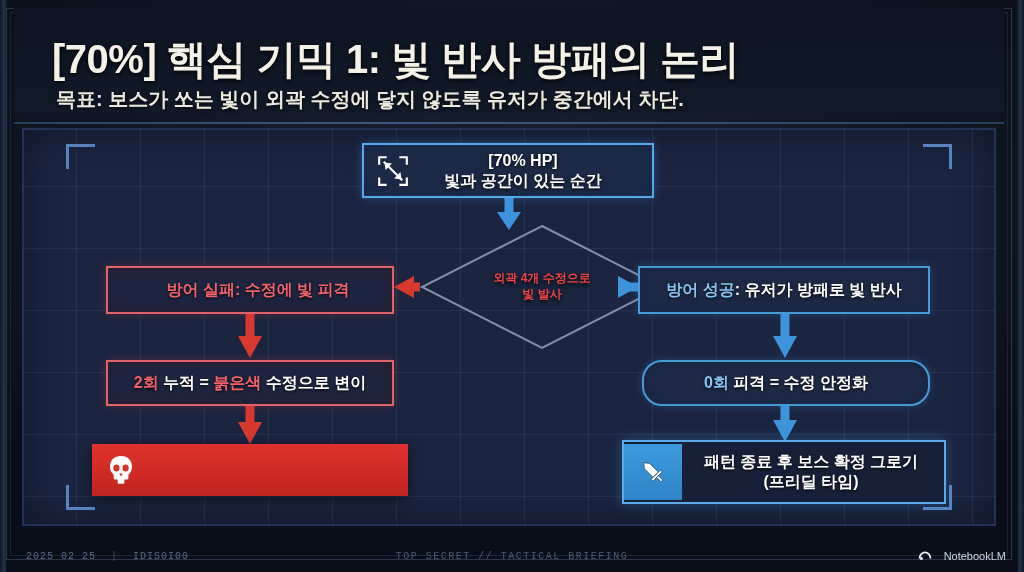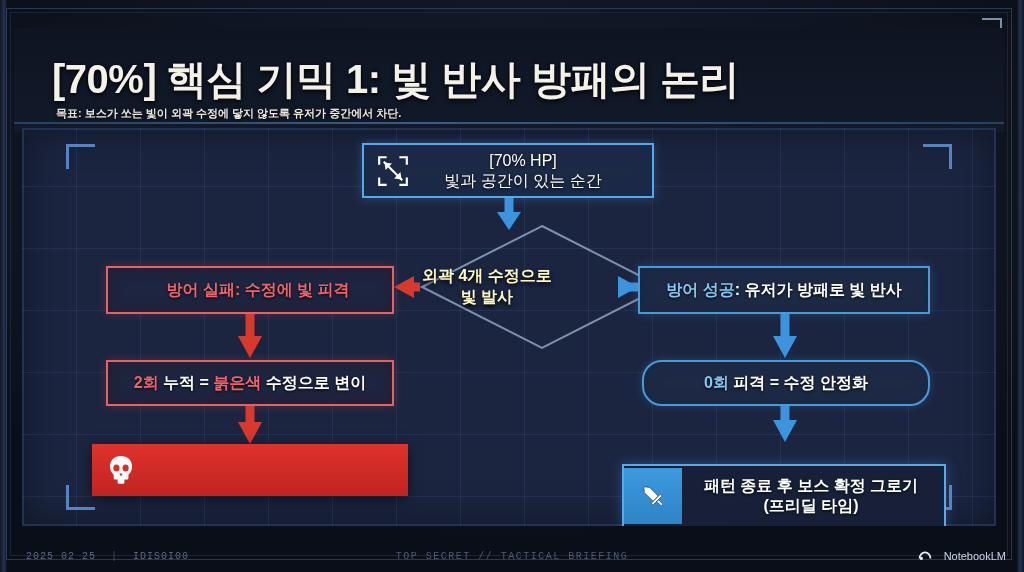--- a/index.html
+++ b/index.html
@@ -20,27 +20,27 @@
     border:1px solid #1b2538;box-sizing:border-box;pointer-events:none;}
   .edge-left{position:absolute;left:0;top:0;width:7px;height:572px;
     background:linear-gradient(90deg,#101724,#253350 60%,#0d1320);}
   .edge-right{position:absolute;right:0;top:0;width:7px;height:572px;
     background:linear-gradient(270deg,#101724,#253350 60%,#0d1320);}
 
   .corner-tr{position:absolute;right:22px;top:18px;width:18px;height:16px;
     border-top:2px solid #8fa4c4;border-right:2px solid #8fa4c4;opacity:.85;}
 
   
-  .header{position:absolute;left:14px;top:28px;width:990px;height:104px;
+  .header{position:absolute;left:14px;top:8px;width:990px;height:104px;
     background:linear-gradient(180deg,#0e1421 0%,#121a2a 100%);}
   .title{position:absolute;left:38px;top:24px;
     font-size:40px;font-weight:bold;color:#f4f2e8;letter-spacing:-0.5px;
     text-shadow:0 2px 5px rgba(0,0,0,.85),0 0 2px rgba(0,0,0,.9);white-space:nowrap;}
   .subtitle{position:absolute;left:42px;top:78px;
-    font-size:11px;font-weight:bold;color:#eceadf;
+    font-size:20px;font-weight:bold;color:#eceadf;
     text-shadow:0 1px 4px rgba(0,0,0,.9);white-space:nowrap;}
   .header-rule{position:absolute;left:14px;top:122px;width:990px;height:2px;
     background:linear-gradient(90deg,#2b3f63,#4a6punk);}
   .header-rule{background:linear-gradient(90deg,#27405f,#3c5a85 40%,#27405f);}
 
   
   .panel{position:absolute;left:22px;top:128px;width:974px;height:398px;
     background:#1b2540;
     box-shadow:inset 0 0 0 2px #233156, inset 0 0 40px rgba(0,0,0,.45);
     overflow:hidden;}
@@ -57,26 +57,26 @@
 
   
   .node{position:absolute;box-sizing:border-box;display:flex;align-items:center;
     justify-content:center;text-align:center;}
 
   .node-start{left:340px;top:15px;width:292px;height:55px;
     background:#1d2a46;border:2px solid #57a8e8;
     box-shadow:0 0 10px rgba(70,150,230,.35),inset 0 0 18px rgba(20,40,80,.6);}
   .start-icon{position:absolute;left:12px;top:50%;transform:translateY(-50%);
     width:34px;height:34px;}
-  .start-text{color:#ffffff;font-size:16px;font-weight:normal;line-height:1.25;
+  .start-text{color:#ffffff;font-size:16px;font-weight:bold;line-height:1.25;
     text-shadow:0 1px 3px rgba(0,0,0,.9);padding-left:30px;}
 
   .diamond-wrap{position:absolute;left:400px;top:98px;width:240px;height:122px;}
   .diamond-text{position:absolute;inset:0;display:flex;align-items:center;
-    text-align:center;color:#fef9c3;font-size:16px;
+    justify-content:center;text-align:center;color:#ef4444;font-size:12px;
     font-weight:bold;line-height:1.3;text-shadow:0 2px 4px rgba(0,0,0,.95);}
 
   .node-box{border-width:2px;border-style:solid;box-sizing:border-box;
     font-size:16px;font-weight:bold;line-height:1.25;
     text-shadow:0 1px 3px rgba(0,0,0,.9);}
 
   .fail1{left:84px;top:138px;width:288px;height:48px;background:#1e2540;
     border-color:#e0636a;box-shadow:0 0 9px rgba(210,60,70,.3),inset 0 0 14px rgba(60,15,20,.45);padding-left:16px;}
   .fail1 span{color:#f0636c;}
   .fail2{left:84px;top:232px;width:288px;height:46px;background:#1e2540;
@@ -93,21 +93,21 @@
   .danger{position:absolute;left:70px;top:316px;width:316px;height:52px;
     background:linear-gradient(180deg,#e0322c,#c0241f);
     box-shadow:0 3px 12px rgba(0,0,0,.5);display:flex;align-items:center;}
   .danger-icon{width:58px;height:52px;display:flex;align-items:center;justify-content:center;
     flex:0 0 58px;}
   .danger-text{flex:1;color:#fff;font-size:17px;font-weight:bold;text-align:center;
     text-shadow:0 1px 3px rgba(0,0,0,.55);padding-right:6px;}
 
   .reward{position:absolute;left:600px;top:312px;width:320px;height:60px;
     background:#172038;border:2px solid #5aa9e8;display:flex;align-items:center;
-    box-shadow:0 0 12px rgba(70,155,235,.35);margin-top:24px;}
+    box-shadow:0 0 12px rgba(70,155,235,.35);}
   .reward-icon{width:58px;height:56px;flex:0 0 58px;display:flex;align-items:center;
     justify-content:center;background:linear-gradient(180deg,#3d9ade,#2e84c6);}
   .reward-text{flex:1;color:#fff;font-size:16px;font-weight:bold;text-align:center;
     line-height:1.25;text-shadow:0 1px 3px rgba(0,0,0,.85);padding-right:4px;}
 
   
   .arrow{position:absolute;}
 
   
   .footer{position:absolute;left:0;bottom:0;width:1024px;height:34px;}

